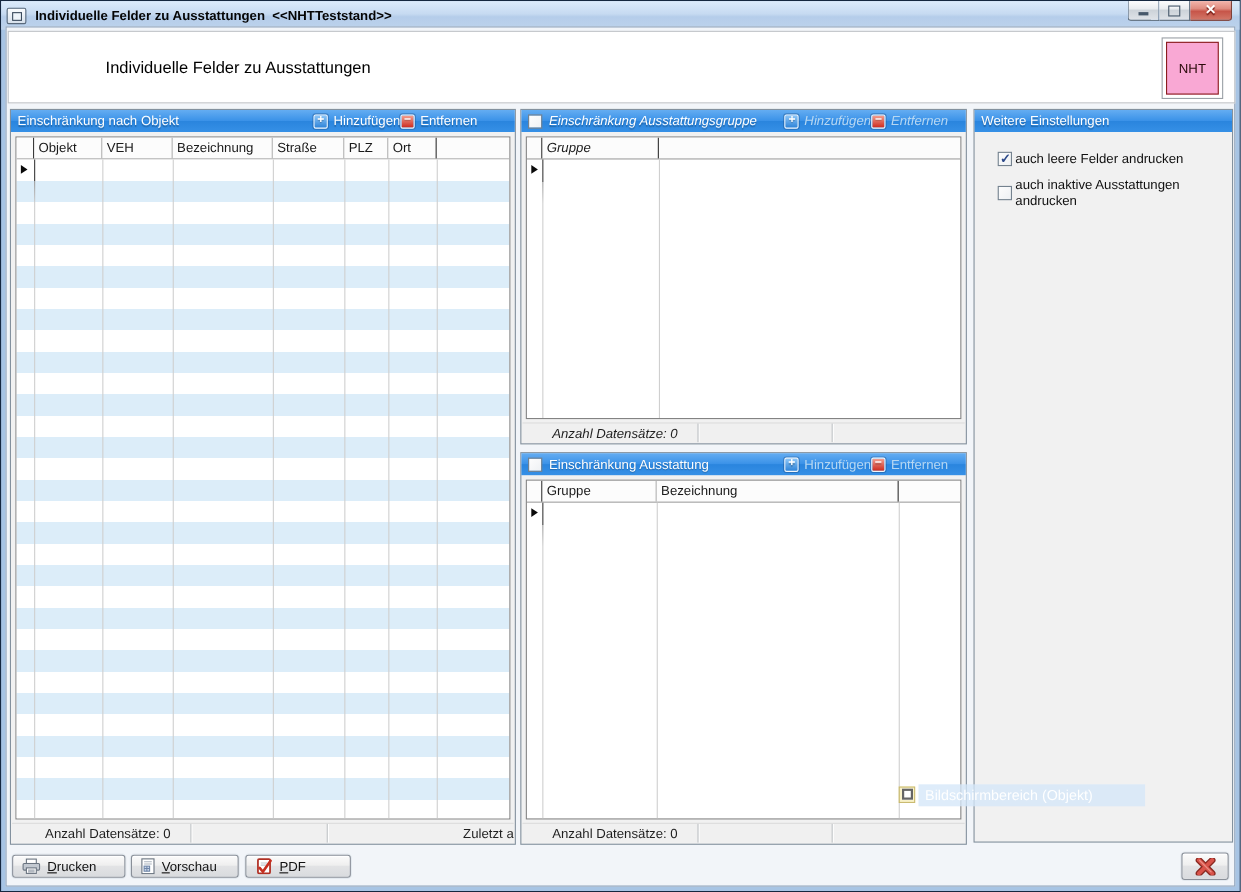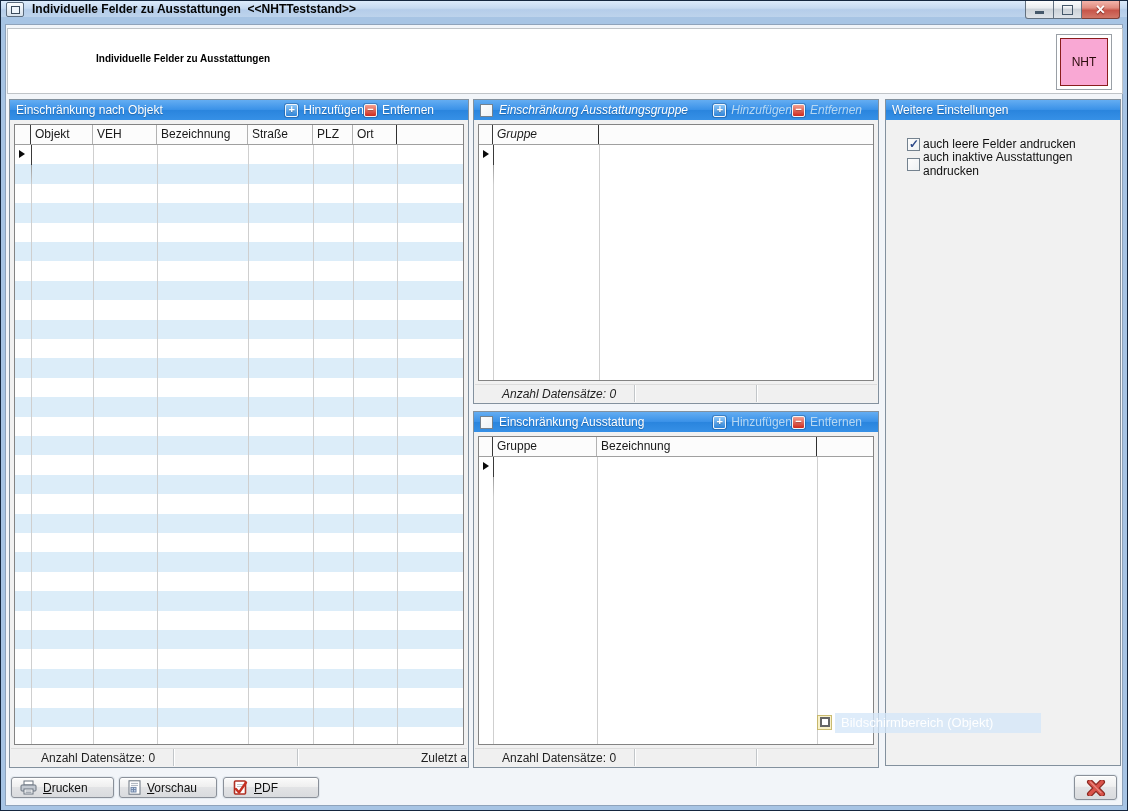--- a/index.html
+++ b/index.html
@@ -2,21 +2,21 @@
 <html><head>
 <meta charset="utf-8">
 <style>
   html,body{margin:0;padding:0;background:#ffffff;}
   *{box-sizing:border-box;}
   body{font-family:"Liberation Sans",sans-serif;font-size:12px;color:#1a1a1a;}
 
   .window{position:relative;width:1128px;height:811px;background:#a7c4e4;border:1px solid #15273f;overflow:hidden;}
 
   
-  .titlebar{position:absolute;left:0;top:0;right:0;height:16px;
+  .titlebar{position:absolute;left:0;top:0;right:0;height:26px;
     background:linear-gradient(#dcebfb,#c6daf1 45%,#b5cdea 55%,#bdd3ec);
     display:flex;align-items:center;}
   .app-icon{width:18px;height:15px;margin-left:5px;border:1px solid #5a6a7c;border-radius:2px;
     background:linear-gradient(#fafcfe,#d7e1ec);}
   .app-icon::before{content:"";display:block;width:7px;height:6px;border:1px solid #3a4a5c;margin:3px auto 0;background:#eef4fa;}
   .win-title{margin-left:8px;font-weight:bold;color:#050505;white-space:pre;}
   .win-btns{position:absolute;top:0;right:7px;display:flex;}
   .win-btn{height:18px;border:1px solid #62707f;border-top:none;display:flex;align-items:center;justify-content:center;
     background:linear-gradient(#fdfdfd,#e9ecef 40%,#cdd3d9 50%,#dfe3e8);color:#46586a;}
   .win-btn.minb{width:29px;border-radius:0 0 0 3px;}
@@ -24,21 +24,21 @@
   .win-btn.closeb{width:38px;border-left:none;border-radius:0 0 3px 0;border-color:#7e4038;
     background:linear-gradient(#f3b4aa,#e08d81 40%,#c75549 55%,#d27768);color:#fff;}
   .win-btn.minb::before{content:"";width:9px;height:3px;background:#46586a;margin-top:5px;}
   .win-btn.maxb::before{content:"";width:9px;height:8px;border:1px solid #46586a;box-shadow:inset 0 1px 0 rgba(255,255,255,.5);}
   .win-btn.closeb::before{content:"\00d7";font-size:16px;font-weight:bold;line-height:14px;text-shadow:0 1px 1px #7a2018;}
 
   
   .client{position:absolute;left:4px;top:23px;right:4px;bottom:4px;background:#f2f5f9;border:1px solid #8fa3bb;}
 
   .header-strip{position:absolute;left:6px;top:27px;width:1116px;height:66px;background:#ffffff;border:1px solid #c0c4c8;}
-  .page-title{position:absolute;left:88px;top:24px;font-size:10px;font-weight:bold;color:#000;}
+  .page-title{position:absolute;left:88px;top:24px;font-size:15px;font-weight:normal;color:#000;}
   .logo-frame{position:absolute;right:10px;top:5px;width:56px;height:56px;border:1px solid #9aa0a6;background:#fff;
     display:flex;align-items:center;justify-content:center;}
   .logo{width:48px;height:48px;background:#f9a8d4;border:1px solid #8a1d1d;display:flex;align-items:center;justify-content:center;
     color:#2a0a0a;font-size:12px;}
 
   
   .panel{position:absolute;border:1px solid #83919e;background:#f1f1f1;}
   .p-left{left:8px;top:98px;width:460px;height:669px;}
   .p-midtop{left:472px;top:98px;width:406px;height:305px;font-style:italic;}
   .p-midbot{left:472px;top:410px;width:406px;height:357px;}
@@ -249,21 +249,21 @@
   </div>
 
   <div class="panel p-right">
     <div class="panel-head">
       <span class="phead-title">Weitere Einstellungen</span>
     </div>
     <div class="settings-row" style="top:37px">
       <span class="checkbox checked"></span>
       <span class="lbl">auch leere Felder andrucken</span>
     </div>
-    <div class="settings-row" style="top:50px">
+    <div class="settings-row" style="top:61px">
       <span class="checkbox"></span>
       <span class="lbl">auch inaktive Ausstattungen andrucken</span>
     </div>
   </div>
 
   <div class="overlay">
     <div class="overlay-band"></div>
     <div class="overlay-icon"></div>
     <div class="overlay-label">Bildschirmbereich (Objekt)</div>
   </div>

